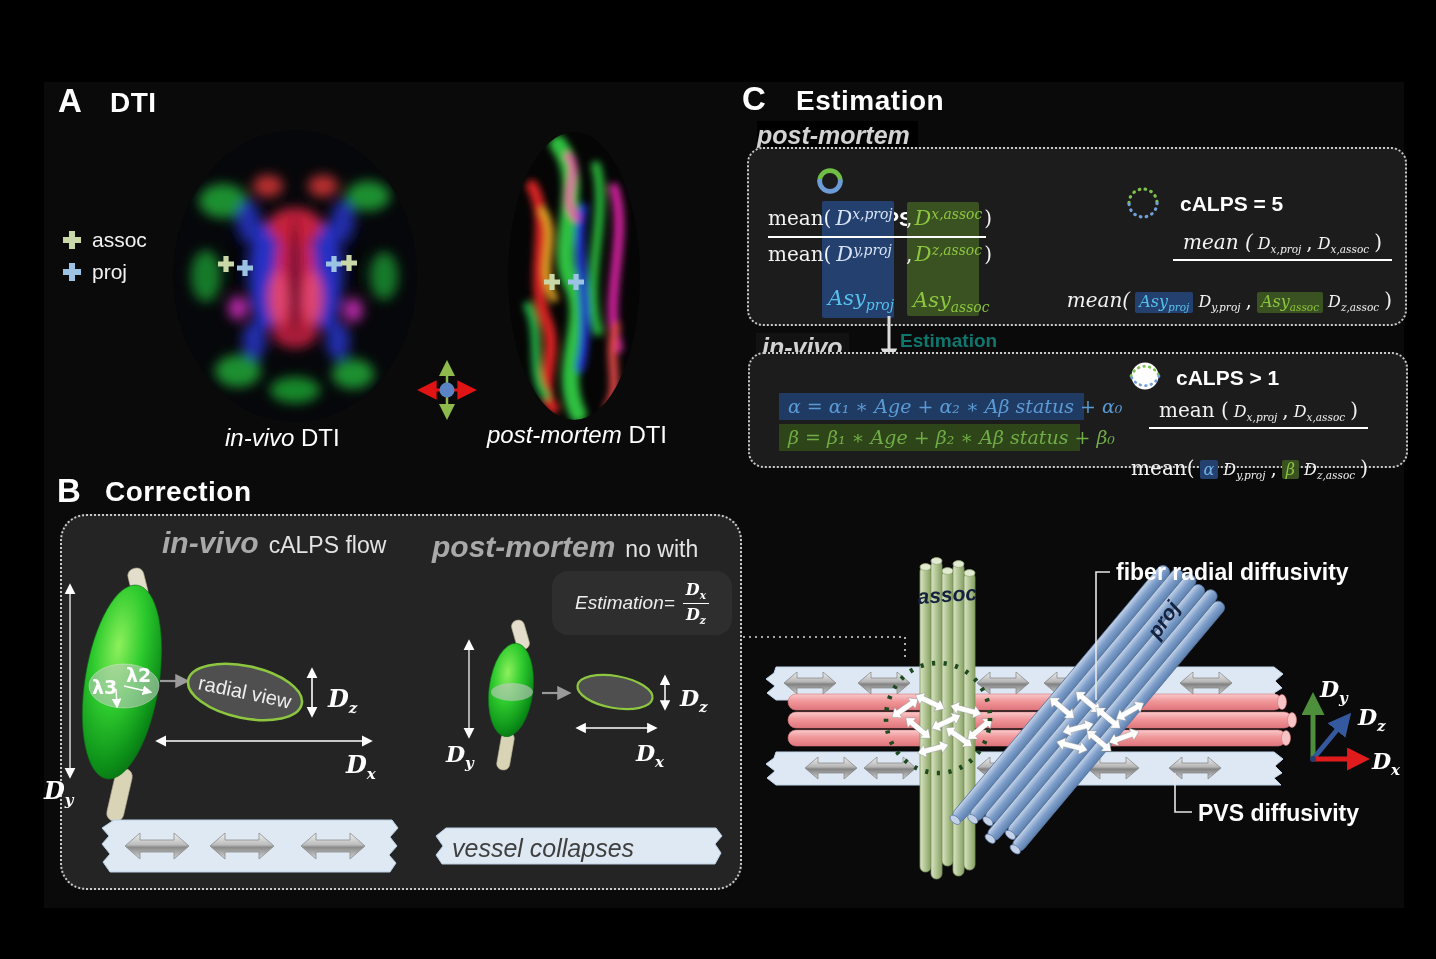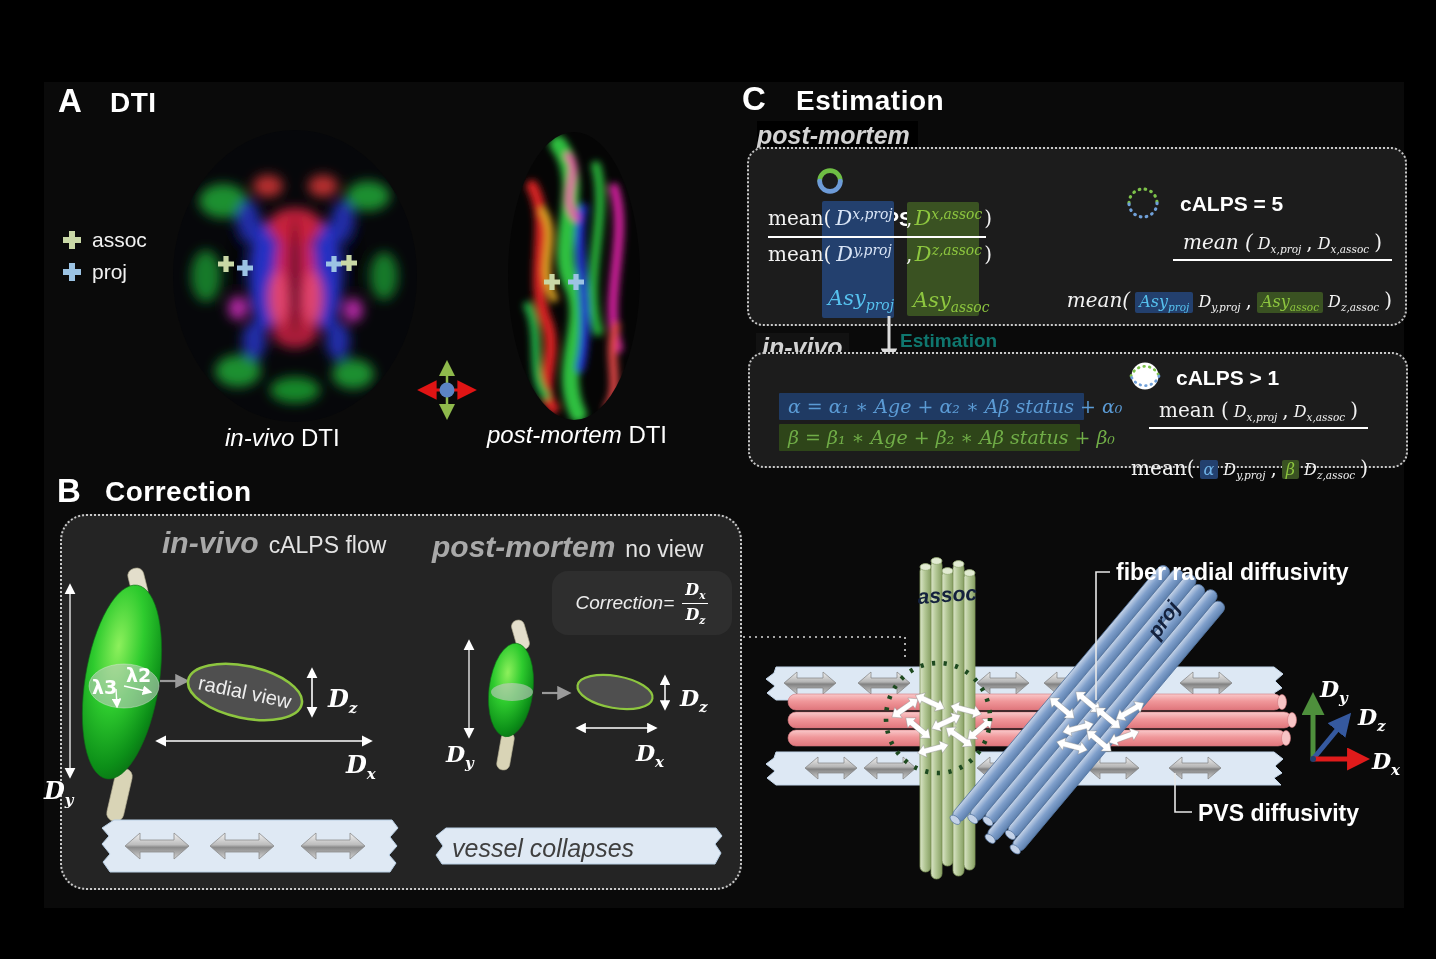--- a/index.html
+++ b/index.html
@@ -297,25 +297,25 @@
 <span class="panel-label" style="left:57px;top:472px;">B</span>
 <span class="panel-title" style="left:105px;top:476px;">Correction</span>
 <div class="dotted-box" id="b-box" style="left:60px;top:514px;width:678px;height:372px;"></div>
 
 <div class="b-head" style="left:162px;top:526px;">
   <span class="em">in-vivo</span>
   <span class="rest">cALPS flow</span>
 </div>
 <div class="b-head" style="left:432px;top:530px;">
   <span class="em">post-mortem</span>
-  <span class="rest">no view</span>
+  <span class="rest">no with</span>
 </div>
 
 <div id="asym-box" style="left:552px;top:571px;width:180px;height:64px;">
-  <span class="alabel">Correction=</span>
+  <span class="alabel">Estimation=</span>
   <span class="sfrac">
     <span class="t"><span>D</span><sub>x</sub></span>
     <span class="bm"><span>D</span><sub>z</sub></span>
   </span>
 </div>
 
 <svg class="abs" style="left:40px;top:510px;" width="700" height="385" viewBox="0 0 700 385">
   <defs>
     <radialGradient id="ggradB" cx="38%" cy="32%" r="80%">
       <stop offset="0%" stop-color="#8df05c"></stop>

